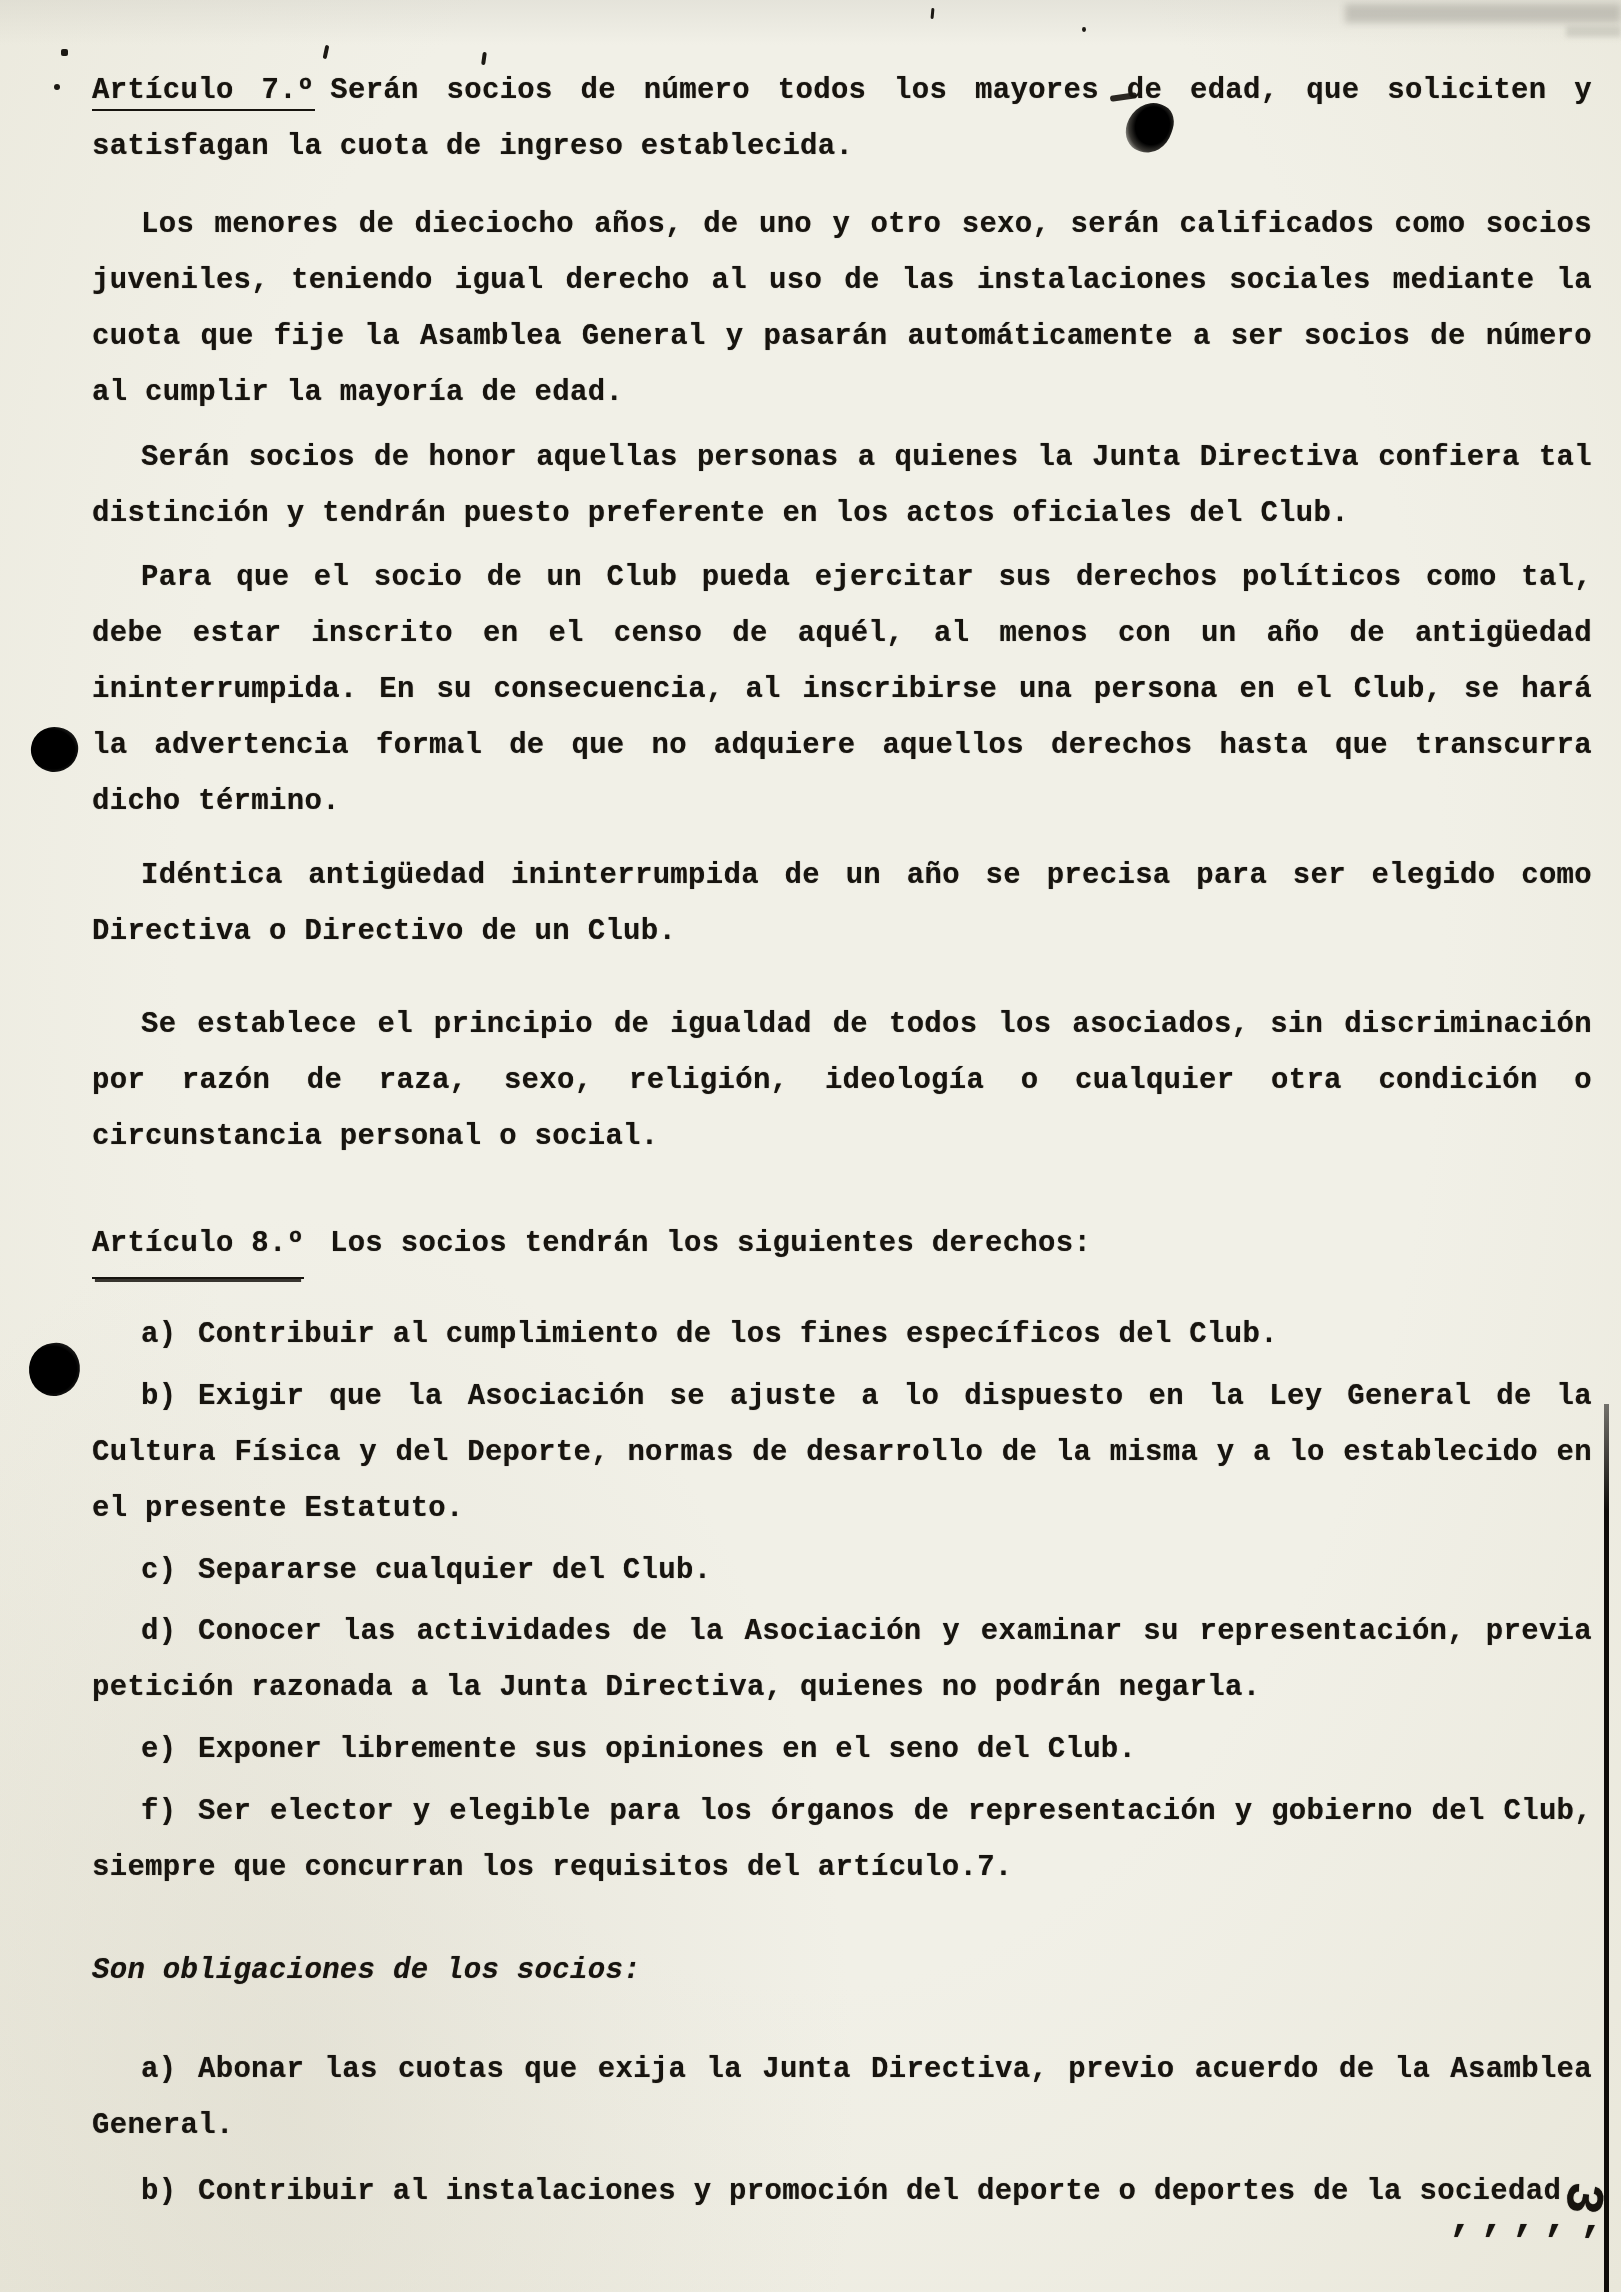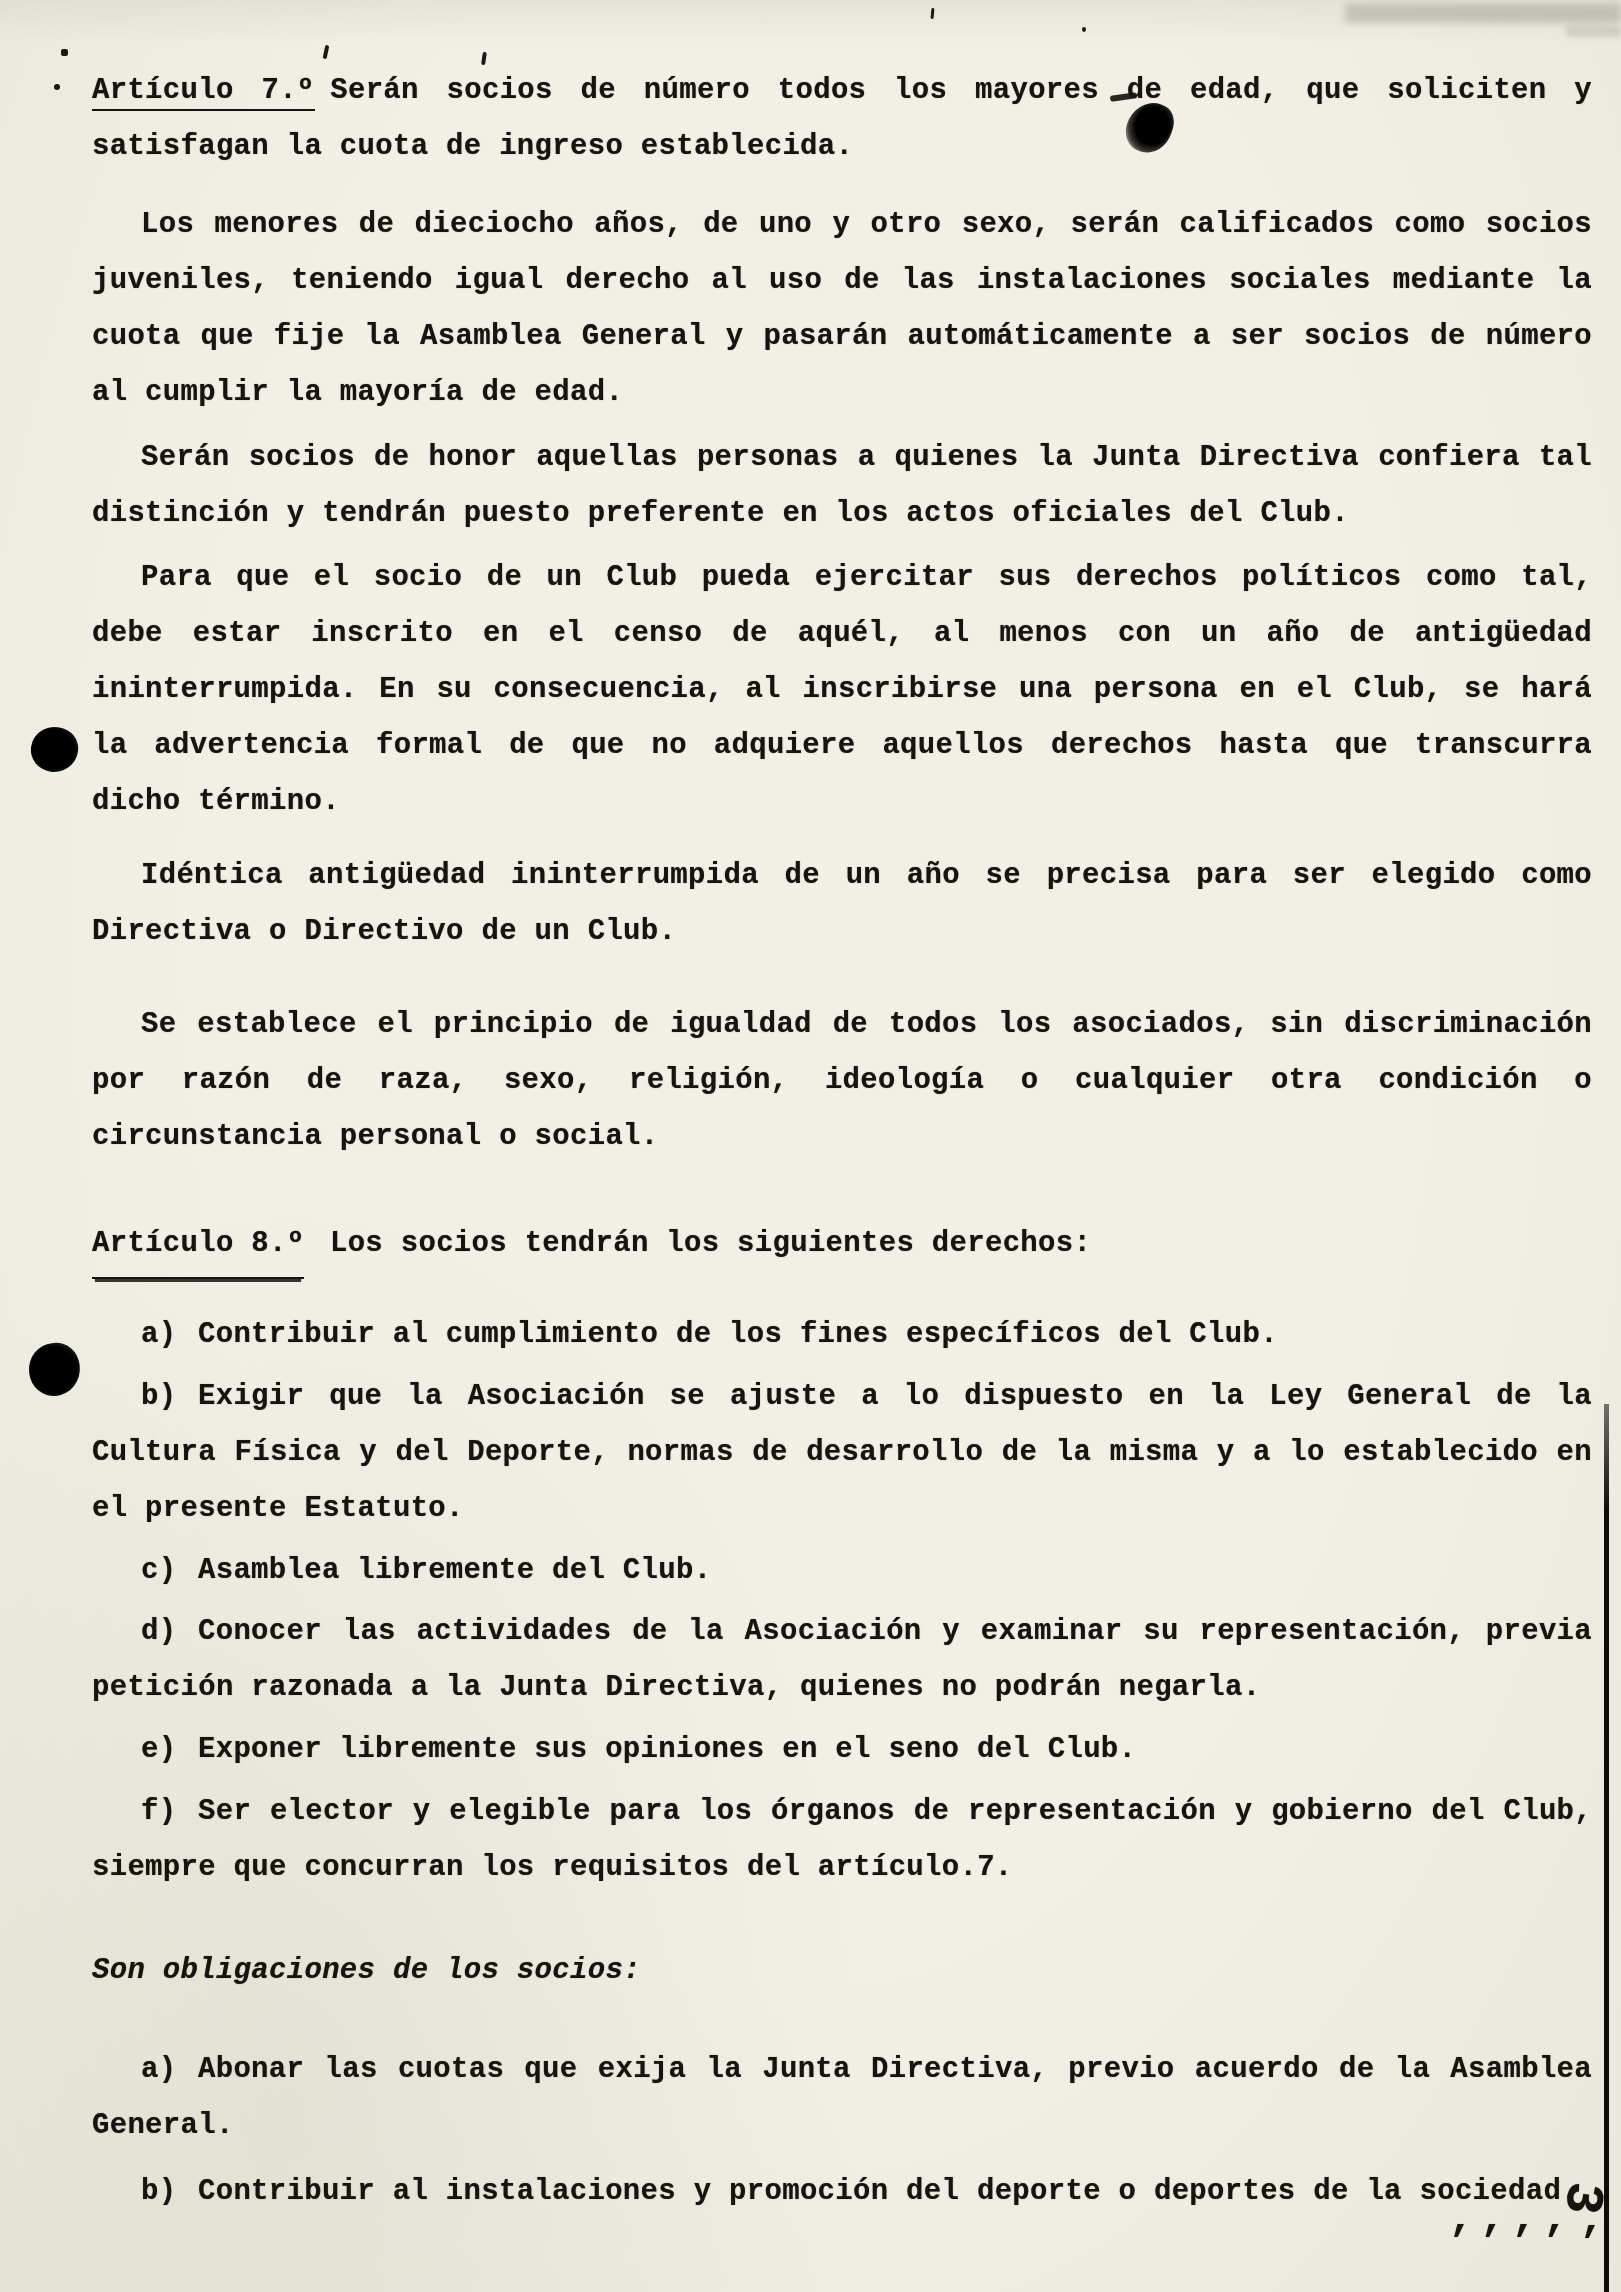--- a/index.html
+++ b/index.html
@@ -166,21 +166,21 @@
       <span class="heading8">Artículo 8.º</span><span>Los socios tendrán los siguientes derechos:</span>
     </p>
 
     <p class="para item item-first">
       <span class="marker">a)</span><span>Contribuir al cumplimiento de los fines específicos del Club.</span>
     </p>
     <p class="para item item-next">
       <span class="marker">b)</span><span>Exigir que la Asociación se ajuste a lo dispuesto en la Ley General de la Cultura Física y del Deporte, normas de desarrollo de la misma y a lo establecido en el presente Estatuto.</span>
     </p>
     <p class="para item item-next">
-      <span class="marker">c)</span><span>Asamblea libremente del Club.</span>
+      <span class="marker">c)</span><span>Separarse cualquier del Club.</span>
     </p>
     <p class="para item item-next">
       <span class="marker">d)</span><span>Conocer las actividades de la Asociación y examinar su representación, previa petición razonada a la Junta Directiva, quienes no podrán negarla.</span>
     </p>
     <p class="para item item-next">
       <span class="marker">e)</span><span>Exponer libremente sus opiniones en el seno del Club.</span>
     </p>
     <p class="para item item-next">
       <span class="marker">f)</span><span>Ser elector y elegible para los órganos de representación y gobierno del Club, siempre que concurran los requisitos del artículo.7.</span>
     </p>

